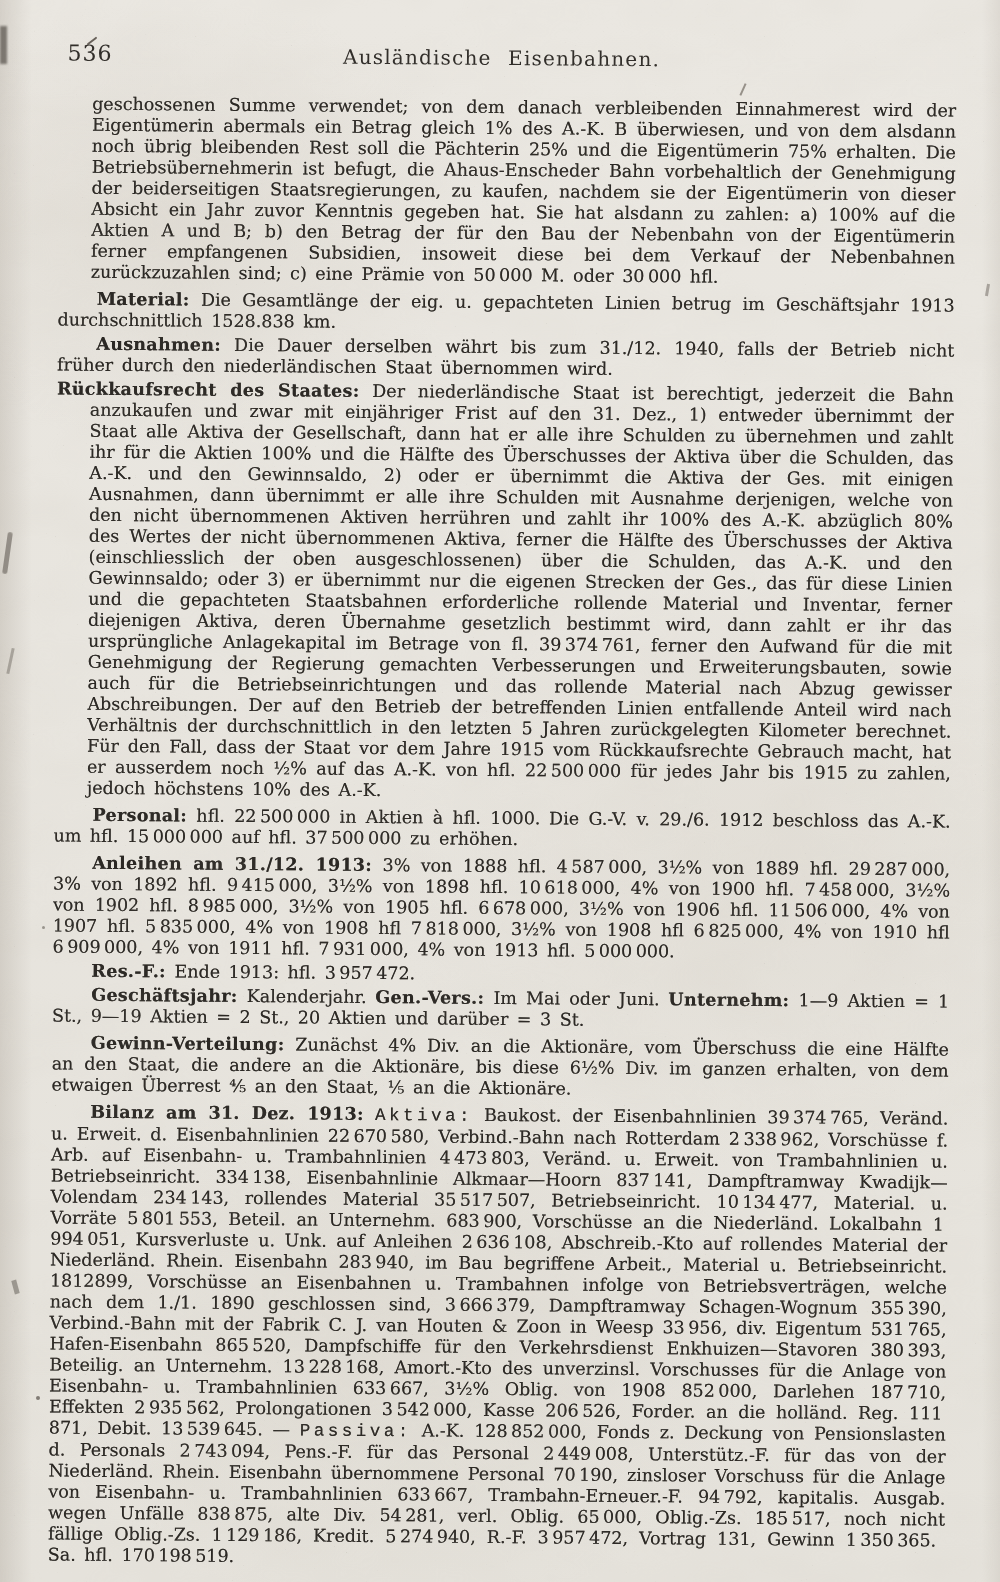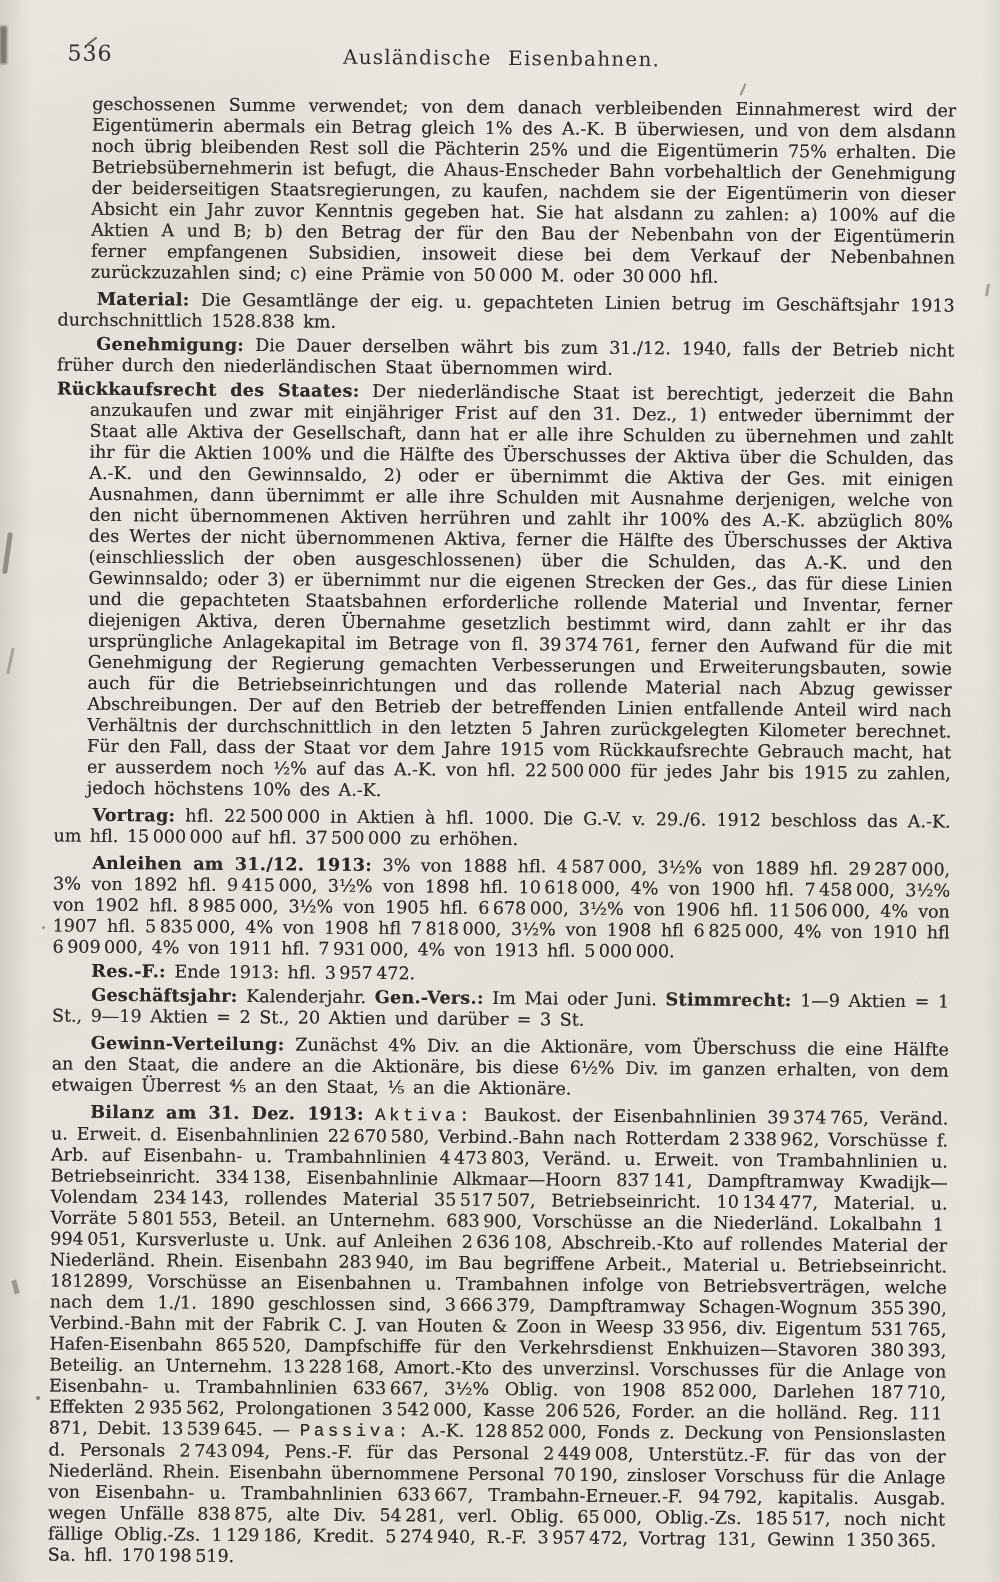--- a/index.html
+++ b/index.html
@@ -53,26 +53,26 @@
 <body>
 
 <div class="scan-rotate">
   <div class="header">
     <span class="page-number">536</span>
     <span class="running-title">Ausländische Eisenbahnen.</span>
   </div>
   <div class="text-col">
       <p class="para p-block"><span>geschossenen Summe verwendet; von dem danach verbleibenden Einnahmerest wird der Eigentümerin abermals ein Betrag gleich 1% des A.-K. B überwiesen, und von dem alsdann noch übrig bleibenden Rest soll die Pächterin 25% und die Eigentümerin 75% erhalten. Die Betriebsübernehmerin ist befugt, die Ahaus-Enscheder Bahn vorbehaltlich der Genehmigung der beiderseitigen Staatsregierungen, zu kaufen, nachdem sie der Eigentümerin von dieser Absicht ein Jahr zuvor Kenntnis gegeben hat. Sie hat alsdann zu zahlen: a) 100% auf die Aktien A und B; b) den Betrag der für den Bau der Nebenbahn von der Eigentümerin ferner empfangenen Subsidien, insoweit diese bei dem Verkauf der Nebenbahnen zurückzuzahlen sind; c) eine Prämie von 50 000 M. oder 30 000 hfl.</span></p>
       <p class="para p-indent gap-md"><span class="lead">Material:</span><span> Die Gesamtlänge der eig. u. gepachteten Linien betrug im Geschäftsjahr 1913 durchschnittlich 1528.838 km.</span></p>
-      <p class="para p-indent"><span class="lead">Genehmigung:</span><span> Die Dauer derselben währt bis zum 31./12. 1940, falls der Betrieb nicht früher durch den niederländischen Staat übernommen wird.</span></p>
+      <p class="para p-indent"><span class="lead">Ausnahmen:</span><span> Die Dauer derselben währt bis zum 31./12. 1940, falls der Betrieb nicht früher durch den niederländischen Staat übernommen wird.</span></p>
       <p class="para p-hang"><span class="lead">Rückkaufsrecht des Staates:</span><span> Der niederländische Staat ist berechtigt, jederzeit die Bahn anzukaufen und zwar mit einjähriger Frist auf den 31. Dez., 1) entweder übernimmt der Staat alle Aktiva der Gesellschaft, dann hat er alle ihre Schulden zu übernehmen und zahlt ihr für die Aktien 100% und die Hälfte des Überschusses der Aktiva über die Schulden, das A.-K. und den Gewinnsaldo, 2) oder er übernimmt die Aktiva der Ges. mit einigen Ausnahmen, dann übernimmt er alle ihre Schulden mit Ausnahme derjenigen, welche von den nicht übernommenen Aktiven herrühren und zahlt ihr 100% des A.-K. abzüglich 80% des Wertes der nicht übernommenen Aktiva, ferner die Hälfte des Überschusses der Aktiva (einschliesslich der oben ausgeschlossenen) über die Schulden, das A.-K. und den Gewinnsaldo; oder 3) er übernimmt nur die eigenen Strecken der Ges., das für diese Linien und die gepachteten Staatsbahnen erforderliche rollende Material und Inventar, ferner diejenigen Aktiva, deren Übernahme gesetzlich bestimmt wird, dann zahlt er ihr das ursprüngliche Anlagekapital im Betrage von fl. 39 374 761, ferner den Aufwand für die mit Genehmigung der Regierung gemachten Verbesserungen und Erweiterungsbauten, sowie auch für die Betriebseinrichtungen und das rollende Material nach Abzug gewisser Abschreibungen. Der auf den Betrieb der betreffenden Linien entfallende Anteil wird nach Verhältnis der durchschnittlich in den letzten 5 Jahren zurückgelegten Kilometer berechnet. Für den Fall, dass der Staat vor dem Jahre 1915 vom Rückkaufsrechte Gebrauch macht, hat er ausserdem noch ½% auf das A.-K. von hfl. 22 500 000 für jedes Jahr bis 1915 zu zahlen, jedoch höchstens 10% des A.-K.</span></p>
-      <p class="para p-indent gap-md"><span class="lead">Vortrag:</span><span> hfl. 22 500 000 in Aktien à hfl. 1000. Die G.-V. v. 29./6. 1912 beschloss das A.-K. um hfl. 15 000 000 auf hfl. 37 500 000 zu erhöhen.</span></p>
+      <p class="para p-indent gap-md"><span class="lead">Personal:</span><span> hfl. 22 500 000 in Aktien à hfl. 1000. Die G.-V. v. 29./6. 1912 beschloss das A.-K. um hfl. 15 000 000 auf hfl. 37 500 000 zu erhöhen.</span></p>
       <p class="para p-indent gap-md"><span class="lead">Anleihen am 31./12. 1913:</span><span> 3% von 1888 hfl. 4 587 000, 3½% von 1889 hfl. 29 287 000, 3% von 1892 hfl. 9 415 000, 3½% von 1898 hfl. 10 618 000, 4% von 1900 hfl. 7 458 000, 3½% von 1902 hfl. 8 985 000, 3½% von 1905 hfl. 6 678 000, 3½% von 1906 hfl. 11 506 000, 4% von 1907 hfl. 5 835 000, 4% von 1908 hfl 7 818 000, 3½% von 1908 hfl 6 825 000, 4% von 1910 hfl 6 909 000, 4% von 1911 hfl. 7 931 000, 4% von 1913 hfl. 5 000 000.</span></p>
       <p class="para p-indent"><span class="lead">Res.-F.:</span><span> Ende 1913: hfl. 3 957 472.</span></p>
-      <p class="para p-indent"><span class="lead">Geschäftsjahr:</span><span> Kalenderjahr. </span><span class="lead">Gen.-Vers.:</span><span> Im Mai oder Juni. </span><span class="lead">Stimmrecht:</span><span> 1—9 Aktien = 1 St., 9—19 Aktien = 2 St., 20 Aktien und darüber = 3 St.</span></p>
+      <p class="para p-indent"><span class="lead">Geschäftsjahr:</span><span> Kalenderjahr. </span><span class="lead">Gen.-Vers.:</span><span> Im Mai oder Juni. </span><span class="lead">Unternehm:</span><span> 1—9 Aktien = 1 St., 9—19 Aktien = 2 St., 20 Aktien und darüber = 3 St.</span></p>
       <p class="para p-indent gap-md"><span class="lead">Gewinn-Verteilung:</span><span> Zunächst 4% Div. an die Aktionäre, vom Überschuss die eine Hälfte an den Staat, die andere an die Aktionäre, bis diese 6½% Div. im ganzen erhalten, von dem etwaigen Überrest ⅘ an den Staat, ⅕ an die Aktionäre.</span></p>
       <p class="para p-indent gap-md"><span class="lead">Bilanz am 31. Dez. 1913:</span><span> </span><span class="spaced">Aktiva:</span><span> Baukost. der Eisenbahnlinien 39 374 765, Veränd. u. Erweit. d. Eisenbahnlinien 22 670 580, Verbind.-Bahn nach Rotterdam 2 338 962, Vorschüsse f. Arb. auf Eisenbahn- u. Trambahnlinien 4 473 803, Veränd. u. Erweit. von Trambahnlinien u. Betriebseinricht. 334 138, Eisenbahnlinie Alkmaar—Hoorn 837 141, Dampftramway Kwadijk—Volendam 234 143, rollendes Material 35 517 507, Betriebseinricht. 10 134 477, Material. u. Vorräte 5 801 553, Beteil. an Unternehm. 683 900, Vorschüsse an die Niederländ. Lokalbahn 1 994 051, Kursverluste u. Unk. auf Anleihen 2 636 108, Abschreib.-Kto auf rollendes Material der Niederländ. Rhein. Eisenbahn 283 940, im Bau begriffene Arbeit., Material u. Betriebseinricht. 1812899, Vorschüsse an Eisenbahnen u. Trambahnen infolge von Betriebsverträgen, welche nach dem 1./1. 1890 geschlossen sind, 3 666 379, Dampftramway Schagen-Wognum 355 390, Verbind.-Bahn mit der Fabrik C. J. van Houten &amp; Zoon in Weesp 33 956, div. Eigentum 531 765, Hafen-Eisenbahn 865 520, Dampfschiffe für den Verkehrsdienst Enkhuizen—Stavoren 380 393, Beteilig. an Unternehm. 13 228 168, Amort.-Kto des unverzinsl. Vorschusses für die Anlage von Eisenbahn- u. Trambahnlinien 633 667, 3½% Oblig. von 1908 852 000, Darlehen 187 710, Effekten 2 935 562, Prolongationen 3 542 000, Kasse 206 526, Forder. an die holländ. Reg. 111 871, Debit. 13 539 645. — </span><span class="spaced">Passiva:</span><span> A.-K. 128 852 000, Fonds z. Deckung von Pensionslasten d. Personals 2 743 094, Pens.-F. für das Personal 2 449 008, Unterstütz.-F. für das von der Niederländ. Rhein. Eisenbahn übernommene Personal 70 190, zinsloser Vorschuss für die Anlage von Eisenbahn- u. Trambahnlinien 633 667, Trambahn-Erneuer.-F. 94 792, kapitalis. Ausgab. wegen Unfälle 838 875, alte Div. 54 281, verl. Oblig. 65 000, Oblig.-Zs. 185 517, noch nicht fällige Oblig.-Zs. 1 129 186, Kredit. 5 274 940, R.-F. 3 957 472, Vortrag 131, Gewinn 1 350 365. Sa. hfl. 170 198 519.</span></p>
     </div>
 </div>
 
 <div class="artifact a-corner"></div>
 <div class="artifact a-accent"></div>
 <div class="artifact a-slash"></div>
 <div class="artifact a-smudge1"></div>
 <div class="artifact a-smudge2"></div>

